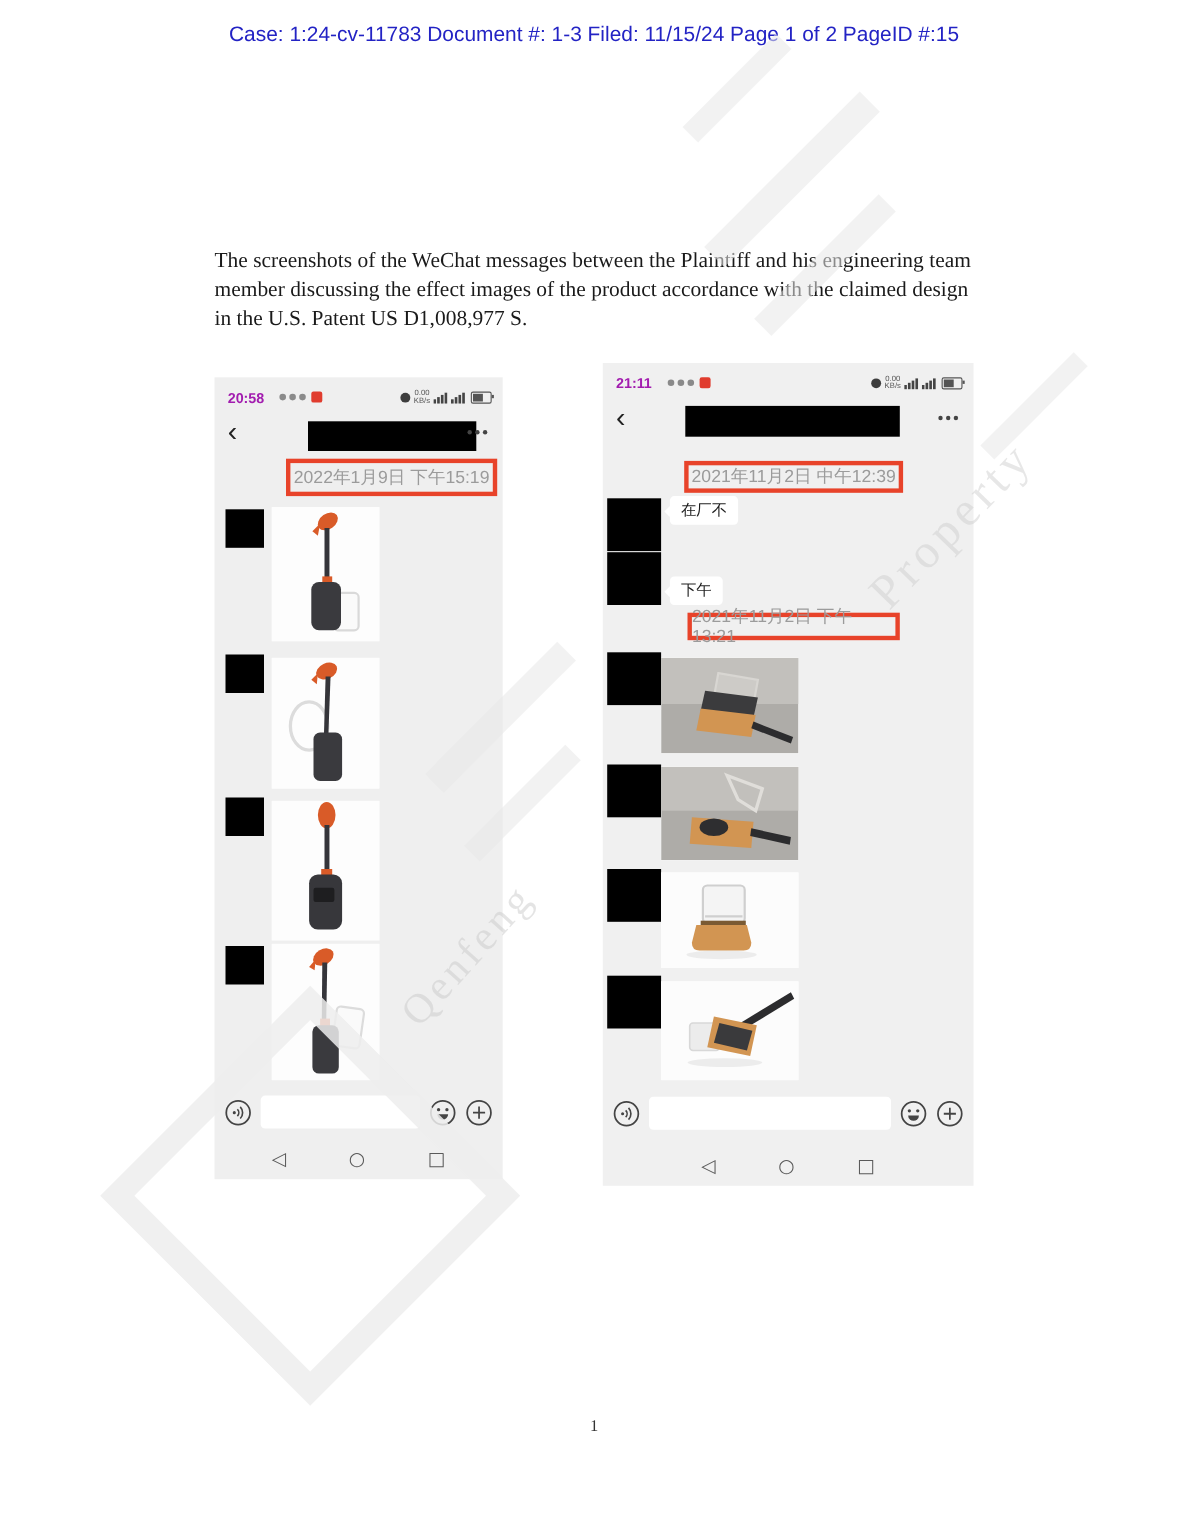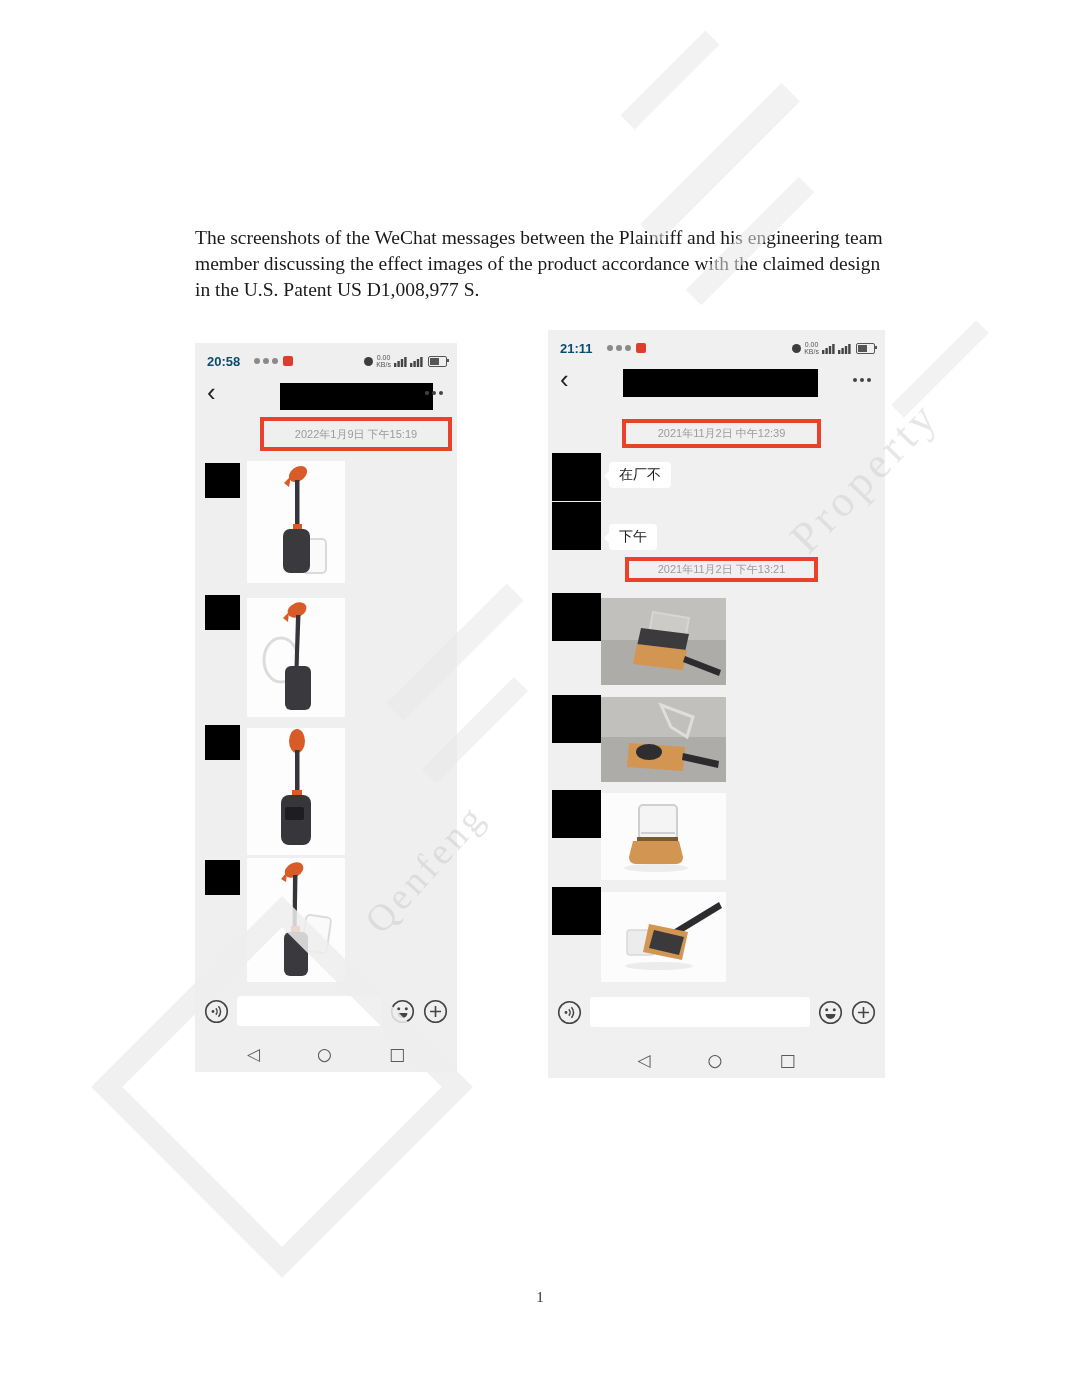--- a/index.html
+++ b/index.html
@@ -32,40 +32,40 @@
   .wmb5{left:410px;top:720px;width:130px;height:20px;}
   .wmb6{left:880px;top:360px;width:120px;height:18px;}
 
   
   .phone{position:absolute;font-family:"Liberation Sans",sans-serif;}
   .phone-left{left:195px;top:343px;width:262px;height:729px;background:#efefef;}
   .phone-right{left:548px;top:330px;width:337px;height:748px;background:#f0f0f0;}
 
   .statusbar{position:absolute;top:8px;left:12px;right:10px;height:20px;
         display:flex;align-items:center;}
-  .status-time{font-size:13px;font-weight:bold;color:#0c4a6e;margin-right:14px;}
+  .status-time{font-size:13px;font-weight:bold;color:#a21caf;margin-right:14px;}
   .st-ic{display:inline-block;width:6px;height:6px;border-radius:50%;background:#8a8a8a;margin-right:3px;}
   .st-badge{display:inline-block;width:10px;height:10px;border-radius:2px;background:#e03c2e;margin-left:2px;}
   .status-right{margin-left:auto;display:flex;align-items:center;gap:3px;}
   .clock-dot{width:9px;height:9px;border-radius:50%;background:#3d3d3d;}
   .netspeed{font-size:7px;line-height:7px;color:#555;text-align:center;}
   .battery{width:17px;height:9px;border:1px solid #555;border-radius:2px;position:relative;margin-left:2px;}
   .battery i{position:absolute;left:1px;top:1px;bottom:1px;width:9px;background:#555;display:block;}
   .battery:after{content:"";position:absolute;right:-3px;top:2px;width:2px;height:3px;background:#555;}
 
   .chatnav{position:absolute;top:32px;left:0;right:0;height:40px;}
   .back-ic{position:absolute;left:12px;top:2px;font-size:26px;font-weight:300;color:#222;line-height:30px;}
   .name-redact{position:absolute;background:#000;}
   .pl .name-redact{left:85px;top:8px;width:153px;height:27px;}
   .pr .name-redact{left:75px;top:7px;width:195px;height:28px;}
   .dots{position:absolute;right:14px;top:16px;display:flex;gap:3px;}
   .dots i{width:4px;height:4px;border-radius:50%;background:#444;display:block;}
 
   .datechip{position:absolute;border:4px solid #e8432a;display:flex;align-items:center;
-        justify-content:center;font-size:11px;color:#9b9b9b;box-sizing:border-box;}
+        justify-content:center;font-size:16px;color:#9b9b9b;box-sizing:border-box;}
   .pl .chip1{left:65px;top:74px;width:192px;height:34px;}
   .pr .chip1{left:74px;top:89px;width:199px;height:29px;}
   .pr .chip2{left:77px;top:227px;width:193px;height:25px;}
 
   .avatar{position:absolute;background:#000;}
   .pl .avatar{width:35px;height:35px;left:10px;}
   .pr .avatar{width:49px;height:48px;left:4px;}
 
   .imgcard{position:absolute;background:#fdfdfd;overflow:hidden;}
   .pl .imgcard{left:52px;width:98px;}
@@ -85,20 +85,21 @@
 
   .andnav{position:absolute;left:0;right:0;bottom:4px;height:28px;display:flex;
         justify-content:center;align-items:center;gap:57px;color:#5a5a5a;font-size:17px;
         font-family:"DejaVu Sans",sans-serif;}
 </style>
 </head>
 <body>
 
 <div class="page">
 
+  <div class="case-header">Case: 1:24-cv-11783 Document #: 1-3 Filed: 11/15/24 Page 1 of 2 PageID #:15</div>
   <div class="exhibit-desc">The screenshots of the WeChat messages between the Plaintiff and his engineering team member discussing the effect images of the product accordance with the claimed design in the U.S. Patent US D1,008,977 S.</div>
 
   <div class="wm wm-diamond"></div>
   <div class="wm-bar wmb1"></div>
   <div class="wm-bar wmb2"></div>
   <div class="wm-bar wmb3"></div>
   <div class="wm-bar wmb4"></div>
   <div class="wm-bar wmb5"></div>
   <div class="wm-bar wmb6"></div>
   <div class="wm wm-qenfeng">Qenfeng</div>
@@ -274,21 +275,21 @@
           <i></i>
           <i></i>
         </span>
     </div>
 
     <div class="datechip chip1">
       <span>2021年11月2日 中午12:39</span>
     </div>
 
     <span class="avatar" style="top:123px"></span>
-    <span class="bubble" style="top:132px">在厂不</span>
+    <span class="bubble" style="top:121px">在厂不</span>
 
     <span class="avatar" style="top:172px"></span>
     <span class="bubble" style="top:194px">下午</span>
 
     <div class="datechip chip2">
       <span>2021年11月2日 下午13:21</span>
     </div>
 
     <span class="avatar" style="top:263px"></span>
     <div class="imgcard" style="top:268px;height:87px">

